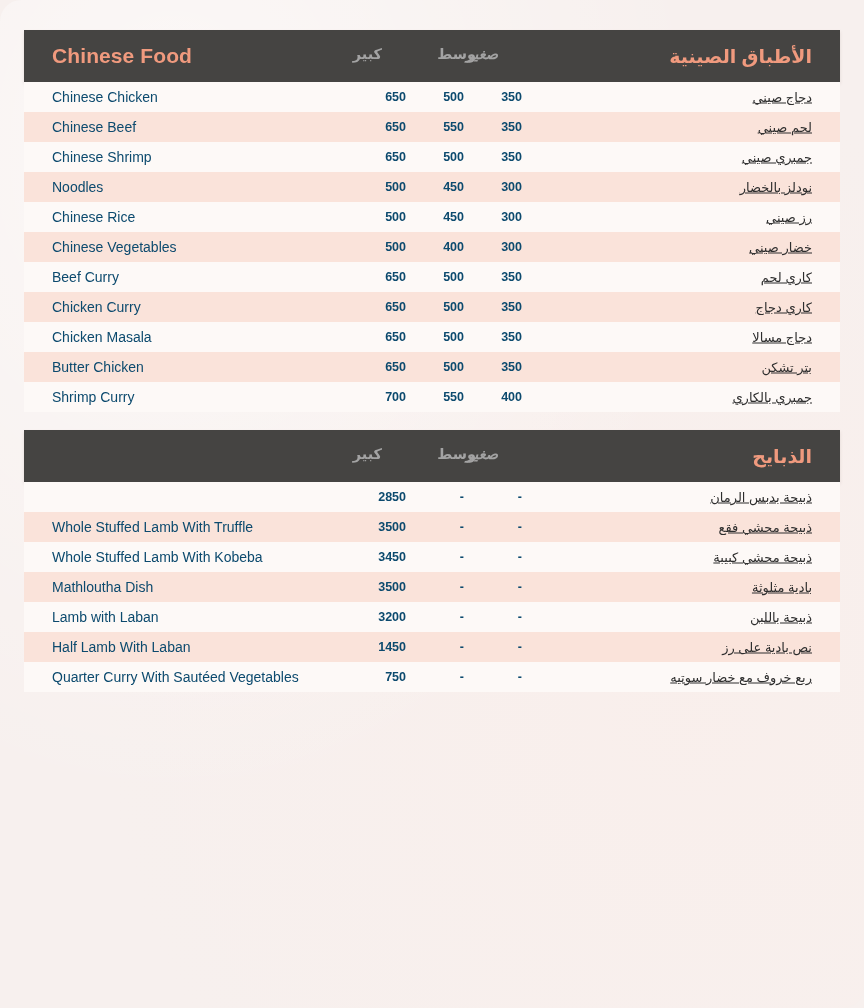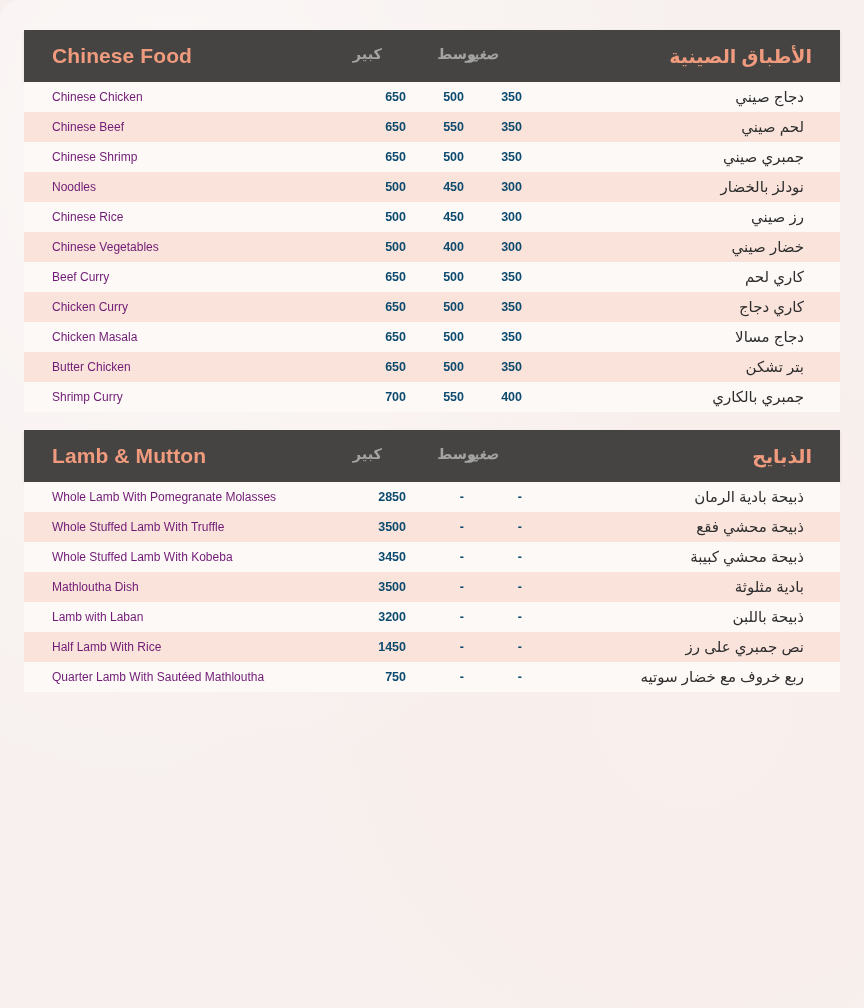--- a/index.html
+++ b/index.html
@@ -92,33 +92,34 @@
     height: 30px;
     background: #fdf9f7;
   }
   .row.alt { background: #fae3da; }
 
   .row .name-en {
     position: absolute;
     left: 28px;
     top: 50%;
     transform: translateY(-50%);
-    color: #701a75;
-    font-size: 12px;
+    color: #0c4a6e;
+    font-size: 14px;
     white-space: nowrap;
   }
   .row .name-ar {
     position: absolute;
-    right: 36px;
+    right: 28px;
     top: 50%;
     transform: translateY(-50%);
     color: #2e2e2e;
-    font-size: 15px;
+    font-size: 13px;
     direction: rtl;
     white-space: nowrap;
+    text-decoration: underline;
   }
   .row .price {
     position: absolute;
     top: 50%;
     transform: translateY(-50%);
     color: #0c4a6e;
     font-size: 12.5px;
     font-weight: bold;
     text-align: right;
     white-space: nowrap;
@@ -228,35 +229,33 @@
     <div class="price p-large">700</div>
     <div class="price p-medium">550</div>
     <div class="price p-small">400</div>
     <div class="name-ar">جمبري بالكاري</div>
   </div>
 </div>
   </div>
 
   <div class="section">
     <div class="section-header">
-      <div class="en-title">Lamb &amp; Mutton</div>
       <div class="col-heads">
         <div class="col-head c-small">صغير</div>
         <div class="col-head c-medium">وسط</div>
         <div class="col-head c-large">كبير</div>
       </div>
       <div class="ar-title">الذبايح</div>
     </div>
     <div class="rows">
   <div class="row">
-    <div class="name-en">Whole Lamb With Pomegranate Molasses</div>
     <div class="price p-large">2850</div>
     <div class="price p-medium">-</div>
     <div class="price p-small">-</div>
-    <div class="name-ar">ذبيحة بادية الرمان</div>
+    <div class="name-ar">ذبيحة بدبس الرمان</div>
   </div>
 
   <div class="row alt">
     <div class="name-en">Whole Stuffed Lamb With Truffle</div>
     <div class="price p-large">3500</div>
     <div class="price p-medium">-</div>
     <div class="price p-small">-</div>
     <div class="name-ar">ذبيحة محشي فقع</div>
   </div>
 
@@ -278,29 +277,29 @@
 
   <div class="row">
     <div class="name-en">Lamb with Laban</div>
     <div class="price p-large">3200</div>
     <div class="price p-medium">-</div>
     <div class="price p-small">-</div>
     <div class="name-ar">ذبيحة باللبن</div>
   </div>
 
   <div class="row alt">
-    <div class="name-en">Half Lamb With Rice</div>
+    <div class="name-en">Half Lamb With Laban</div>
     <div class="price p-large">1450</div>
     <div class="price p-medium">-</div>
     <div class="price p-small">-</div>
-    <div class="name-ar">نص جمبري على رز</div>
-  </div>
-
-  <div class="row">
-    <div class="name-en">Quarter Lamb With Sautéed Mathloutha</div>
+    <div class="name-ar">نص بادية على رز</div>
+  </div>
+
+  <div class="row">
+    <div class="name-en">Quarter Curry With Sautéed Vegetables</div>
     <div class="price p-large">750</div>
     <div class="price p-medium">-</div>
     <div class="price p-small">-</div>
     <div class="name-ar">ربع خروف مع خضار سوتيه</div>
   </div>
 </div>
   </div>
 </div>
 </div>
 

